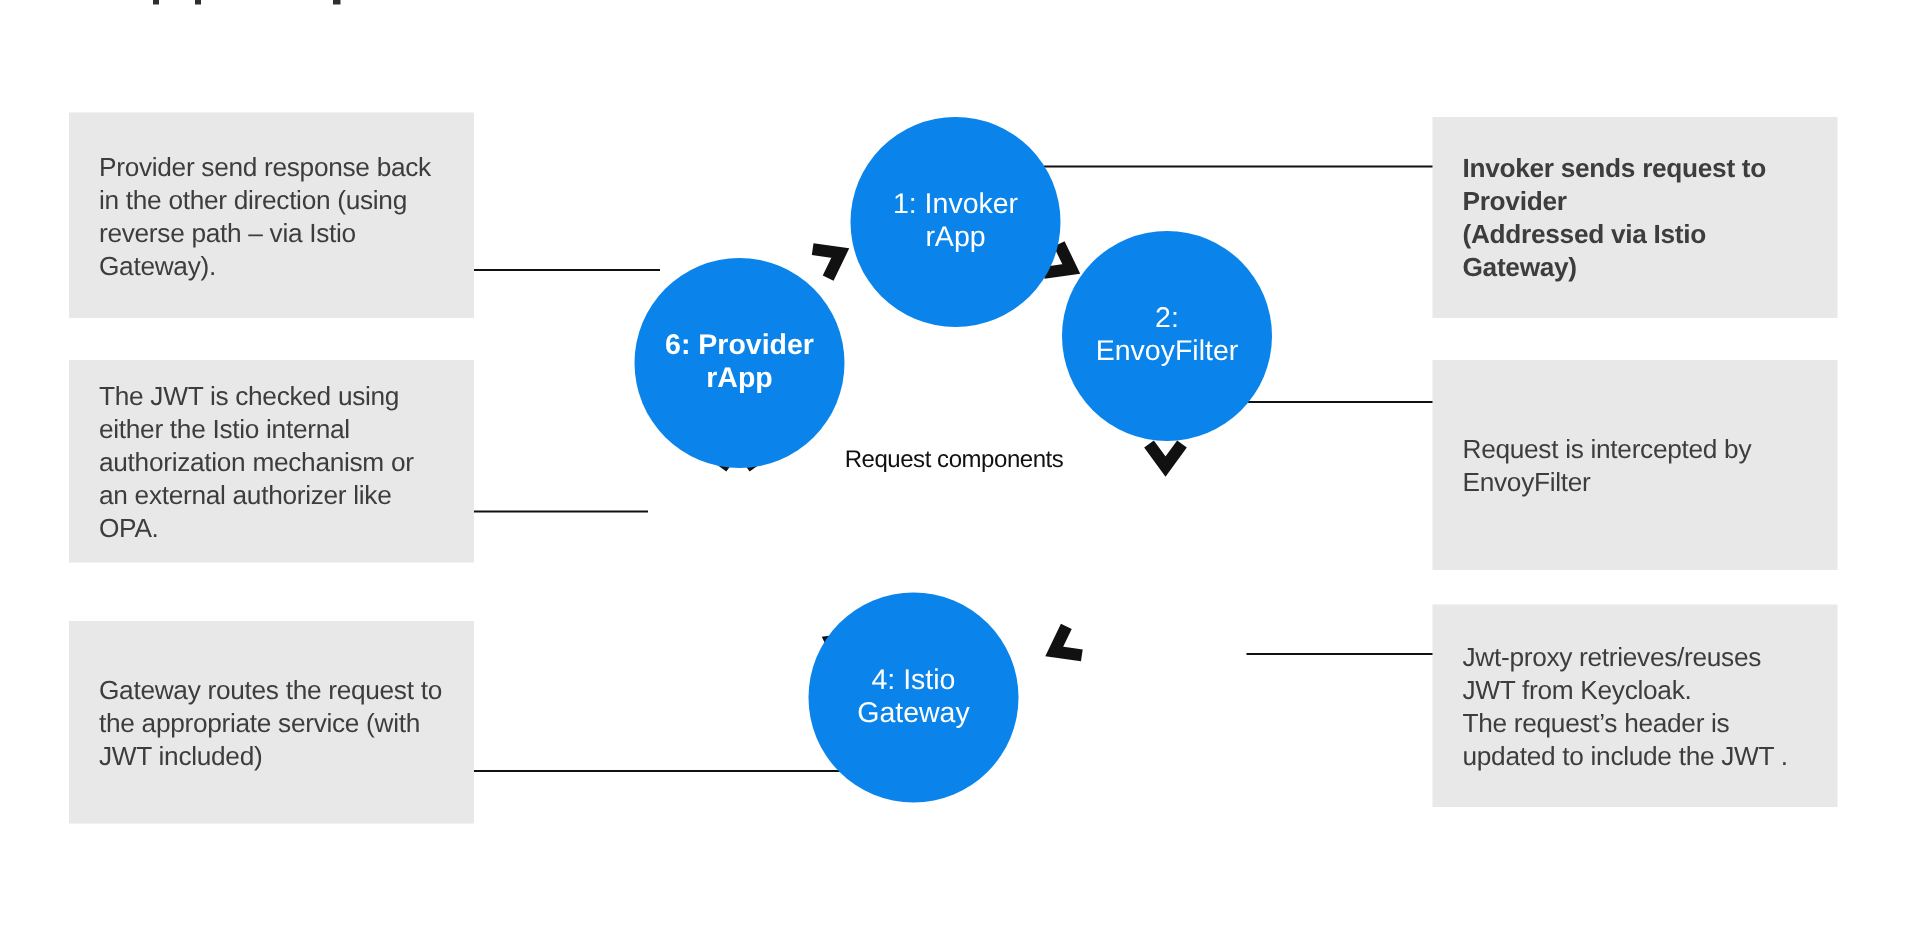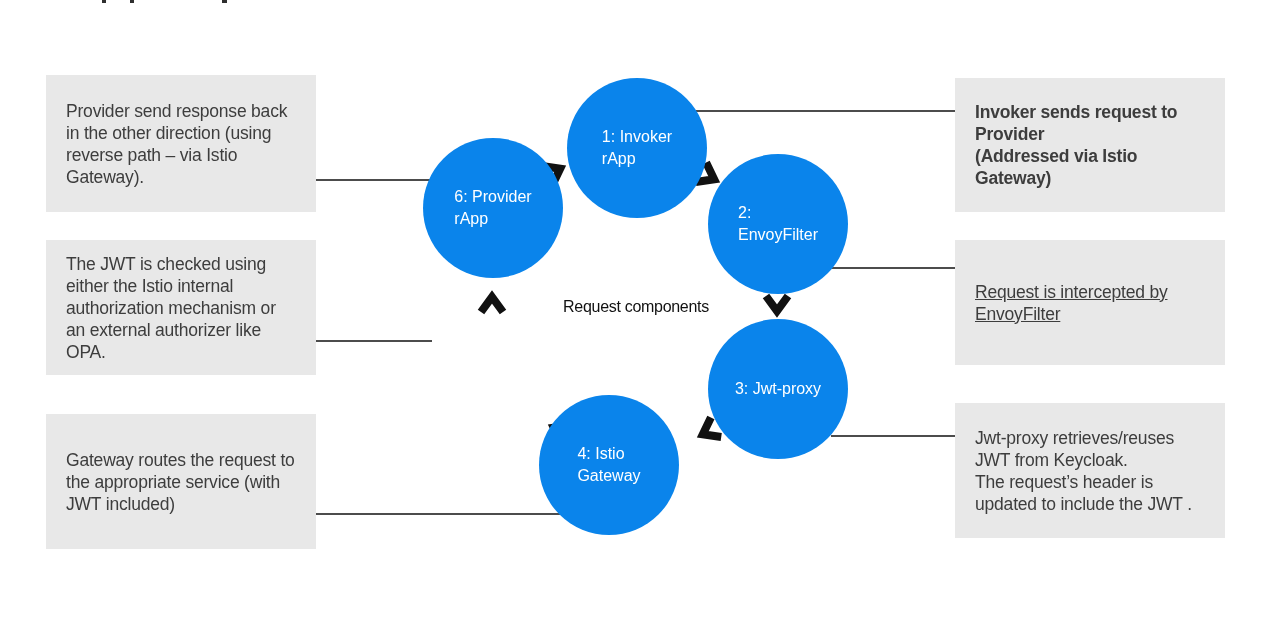--- a/index.html
+++ b/index.html
@@ -27,21 +27,22 @@
   }
   .note-l{left:46px;}
   .note-r{left:955px;}
 
   .node{
     position:absolute;
     width:140px;height:140px;border-radius:50%;
     background:var(--node_fill,#0a84eb);
     color:var(--node_text,#ffffff);
     display:flex;align-items:center;justify-content:center;
-    font-size:16px;line-height:22px;
+    text-align:center;
+    font-size:19px;line-height:22px;
     white-space:pre-line;
     z-index:3;
   }
   .center-label{
     position:absolute;
     left:486px;top:293px;width:300px;
     text-align:center;
     font-size:16px;line-height:28px;
     color:var(--center_text,#111111);
     z-index:2;
@@ -76,29 +77,28 @@
       <path d="M -11 8 L 0 -7 L 11 8" transform="translate(492,304) rotate(0)"></path>
     </g>
   </svg>
 
   <div class="note note-l" style="top:240px;height:135px;">The JWT is checked using either the Istio internal authorization mechanism or an external authorizer like OPA.</div>
   <div class="note note-l" style="top:75px;height:137px;">Provider send response back in the other direction (using reverse path – via Istio Gateway).</div>
   <div class="note note-l" style="top:403px;height:135px;margin-top:11px;">Gateway routes the request to the appropriate service (with JWT included)</div>
 
   <div class="note note-r" style="top:78px;height:134px;font-weight:bold;">Invoker sends request to Provider
 (Addressed via Istio Gateway)</div>
-  <div class="note note-r" style="top:240px;height:125px;text-decoration:underline;">Request is intercepted by EnvoyFilter</div>
+  <div class="note note-r" style="top:240px;height:140px;">Request is intercepted by EnvoyFilter</div>
   <div class="note note-r" style="top:403px;height:135px;">Jwt-proxy retrieves/reuses JWT from Keycloak.
 The request’s header is updated to include the JWT .</div>
 
   <div class="node" style="left:567px;top:78px;">1: Invoker
 rApp</div>
   <div class="node" style="left:708px;top:154px;">2:
 EnvoyFilter</div>
-  <div class="node" style="left:708px;top:319px;">3: Jwt-proxy</div>
   <div class="node" style="left:539px;top:395px;">4: Istio
 Gateway</div>
-  <div class="node" style="left:423px;top:138px;">6: Provider
+  <div class="node" style="left:423px;top:172px;font-weight:bold;">6: Provider
 rApp</div>
 
   <div class="center-label">Request components</div>
 
 </div>
 
 </body></html>

